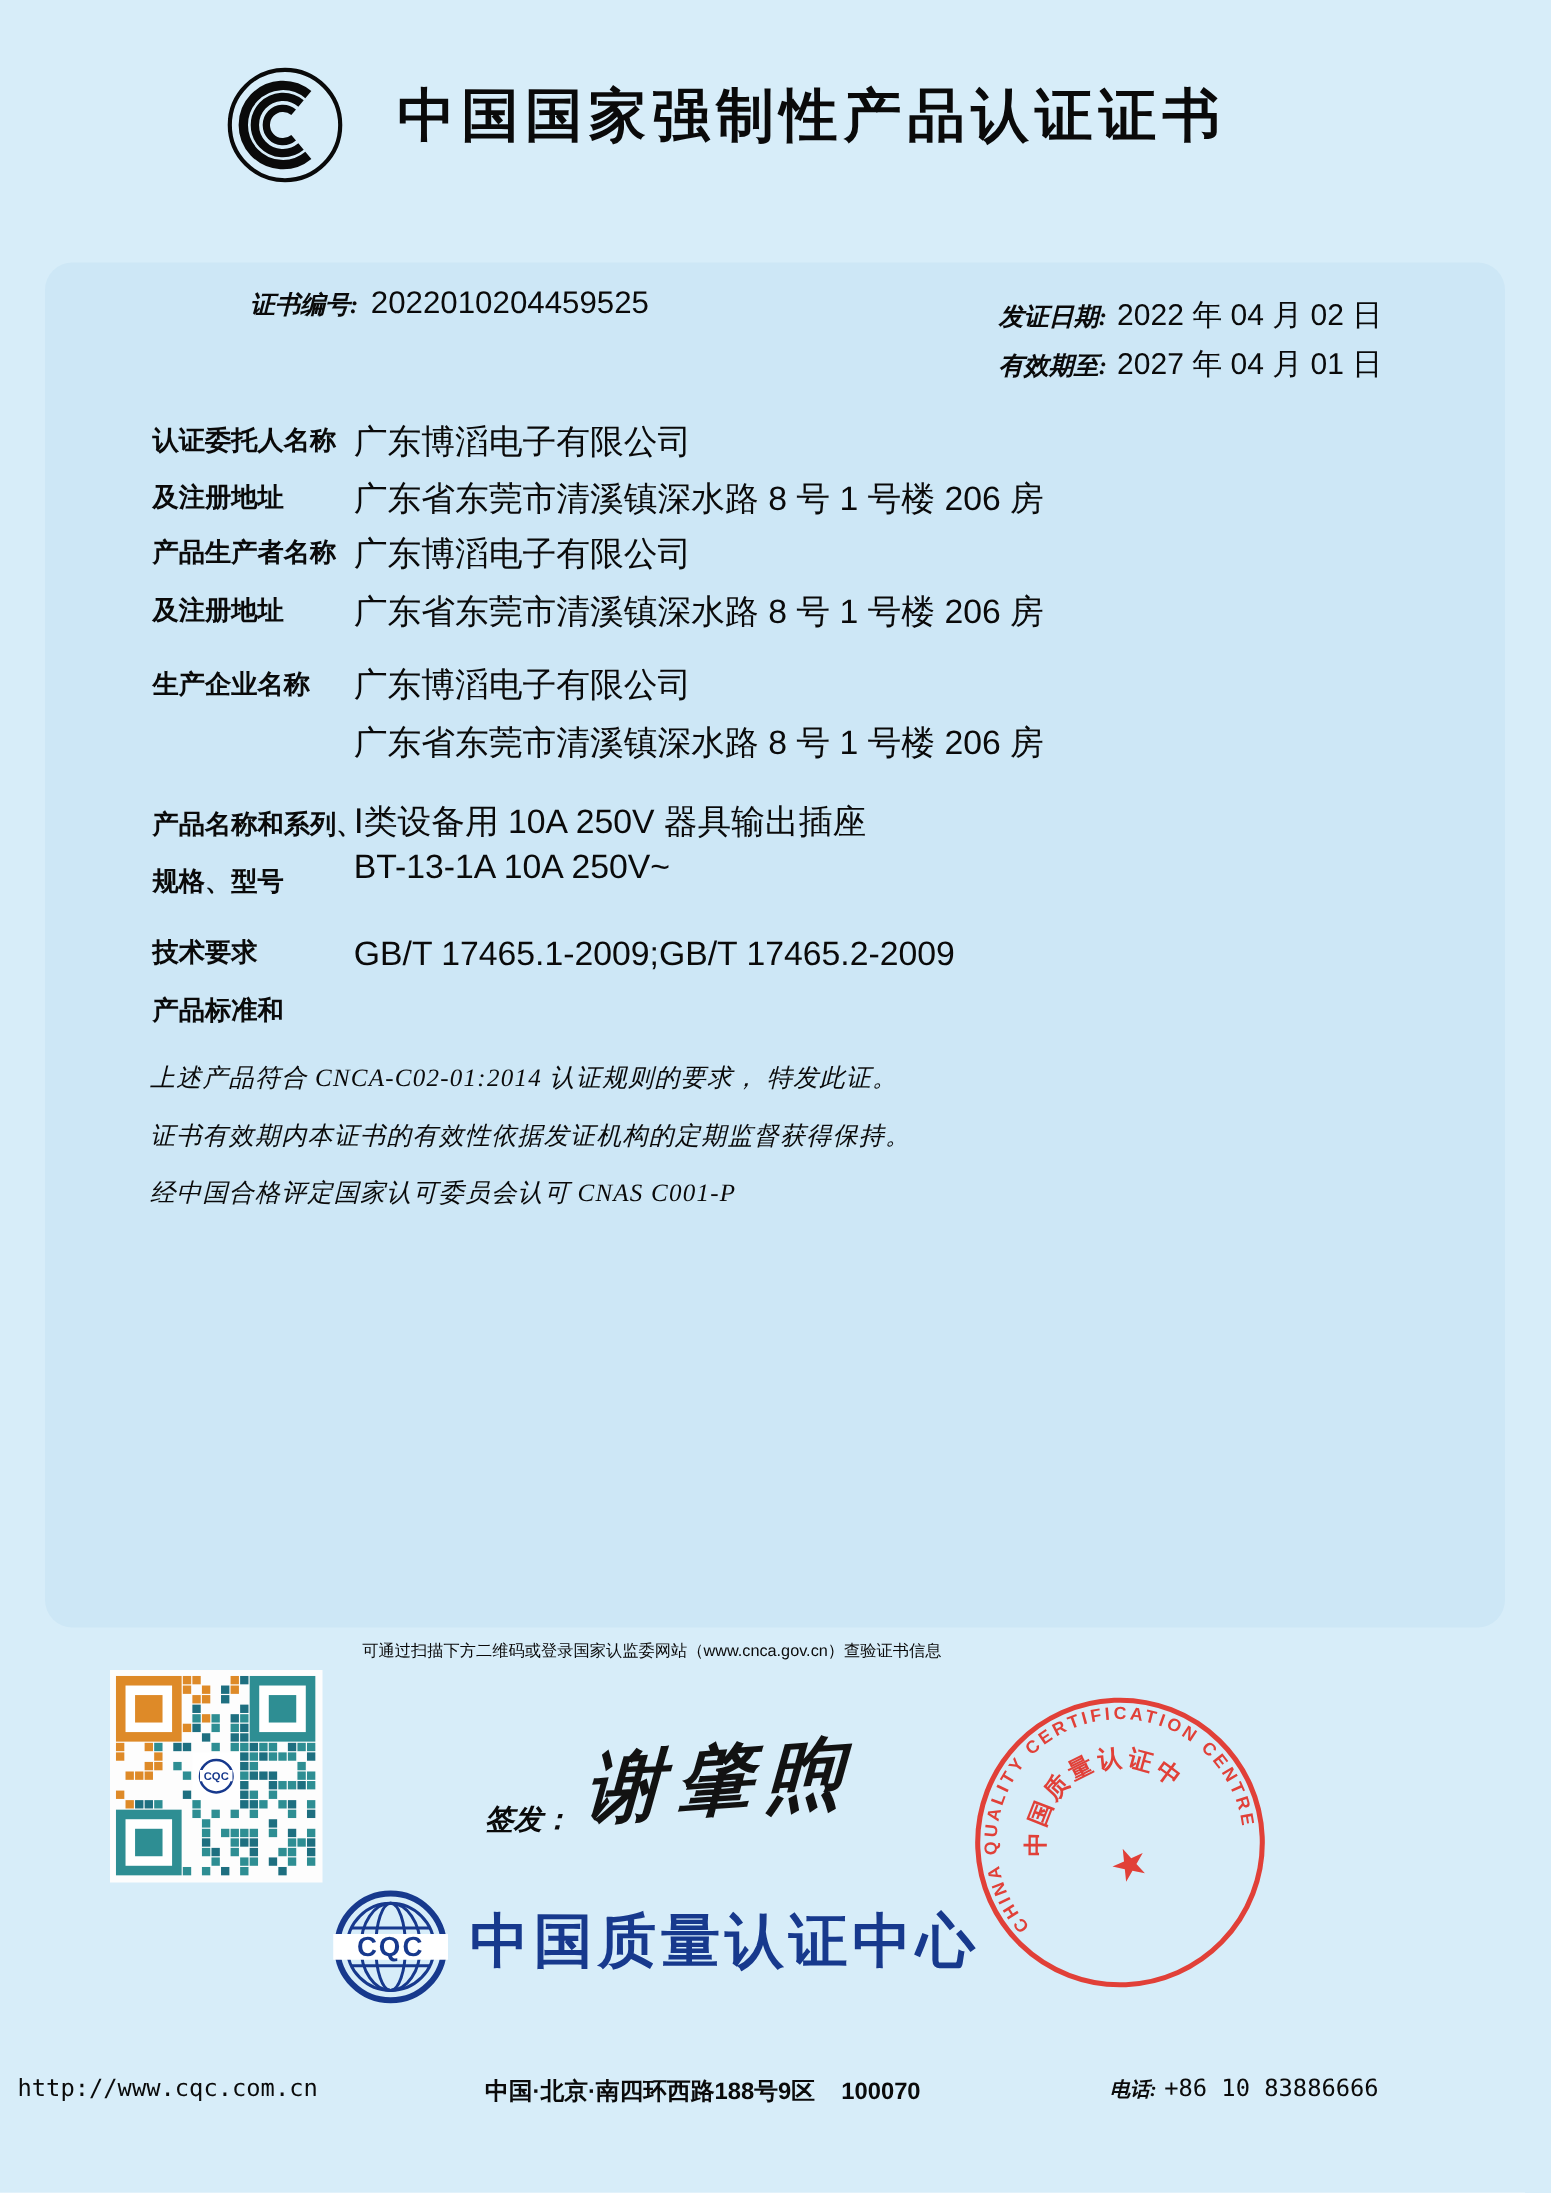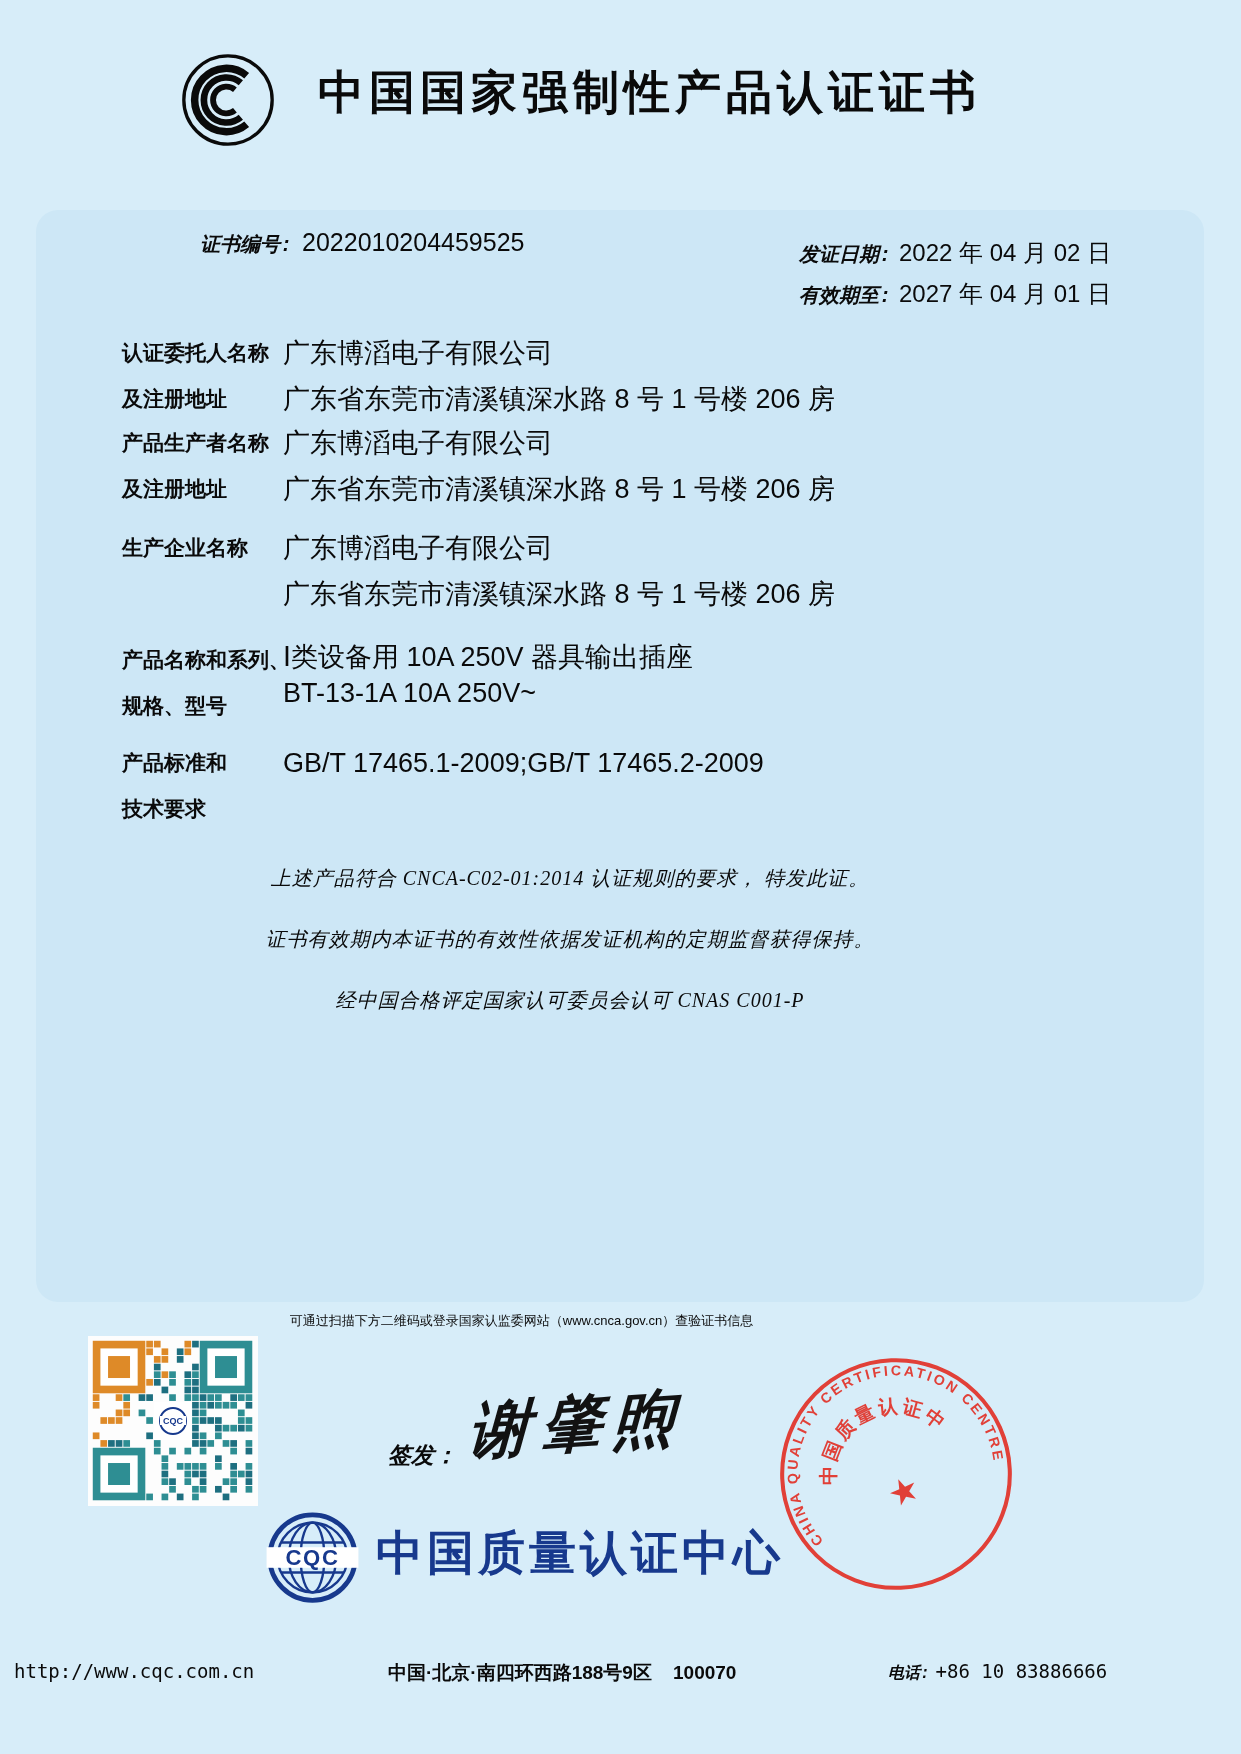--- a/index.html
+++ b/index.html
@@ -9,36 +9,36 @@
   
   .header{position:absolute;left:0;top:0;width:1241px;height:200px;}
   .ccc-logo{position:absolute;left:178px;top:50px;}
   .title{position:absolute;left:318px;top:62px;margin:0;font-size:46px;font-weight:900;
          letter-spacing:5px;color:#0a0a0a;font-family:"Liberation Sans","DejaVu Sans",sans-serif;}
 
   
   .panel{position:absolute;left:36px;top:210px;width:1168px;height:1092px;
          background:#cde7f6;border-radius:22px;}
 
-  .kai{font-family:Liberation Mono, monospace;font-style:italic;font-weight:bold;}
+  .kai{font-family:Liberation Serif, serif;font-style:italic;font-weight:bold;}
 
   .cert-no{position:absolute;left:164px;top:18px;font-size:25px;color:#0a0a0a;}
   .cert-no .lbl{font-size:20px;margin-right:10px;}
   .dates{position:absolute;left:763px;top:24px;font-size:24px;color:#0a0a0a;line-height:38px;}
   .dates .lbl{font-size:20px;margin-right:8px;}
 
   .field-row{position:absolute;left:86px;width:1000px;}
   .f-label{position:absolute;left:0;top:0;width:190px;font-weight:bold;font-size:21px;
            line-height:46px;color:#0a0a0a;}
   .f-value{position:absolute;left:161px;top:0;width:820px;font-size:27px;line-height:46px;color:#0a0a0a;}
   .f-value.tight{line-height:36px;padding-top:2px;}
 
   .statements{position:absolute;left:84px;top:630px;width:900px;font-size:20px;line-height:46px;
               color:#0a0a0a;letter-spacing:1px;}
-  .statements p{margin:15px;font-family:"Liberation Serif","DejaVu Serif",serif;font-style:italic;text-align:center;}
+  .statements p{margin:0;font-family:"Liberation Serif","DejaVu Serif",serif;font-style:italic;}
 
   .note{position:absolute;left:0;top:1312px;width:1043px;text-align:center;font-size:13px;color:#0a0a0a;}
 
   
   .qr{position:absolute;left:88px;top:1336px;width:170px;height:170px;background:#fdfdfd;}
   .qr-center{position:absolute;left:66px;top:66px;width:38px;height:38px;background:#ffffff;
              display:flex;align-items:center;justify-content:center;}
 
   
   .sign-label{position:absolute;left:388px;top:1440px;font-size:23px;color:#0a0a0a;}
@@ -130,22 +130,22 @@
         <div>规格、型号</div>
       </div>
       <div class="f-value tight">
         <div>Ⅰ类设备用 10A 250V 器具输出插座</div>
         <div>BT-13-1A 10A 250V~</div>
       </div>
     </div>
 
     <div class="field-row" style="top:530px">
       <div class="f-label">
+        <div>技术要求</div>
         <div>产品标准和</div>
-        <div>技术要求</div>
       </div>
       <div class="f-value">
         <div>GB/T 17465.1-2009;GB/T 17465.2-2009</div>
         <div></div>
       </div>
     </div>
 
     <div class="statements">
       <p>上述产品符合 CNCA-C02-01:2014 认证规则的要求， 特发此证。</p>
       <p>证书有效期内本证书的有效性依据发证机构的定期监督获得保持。</p>

